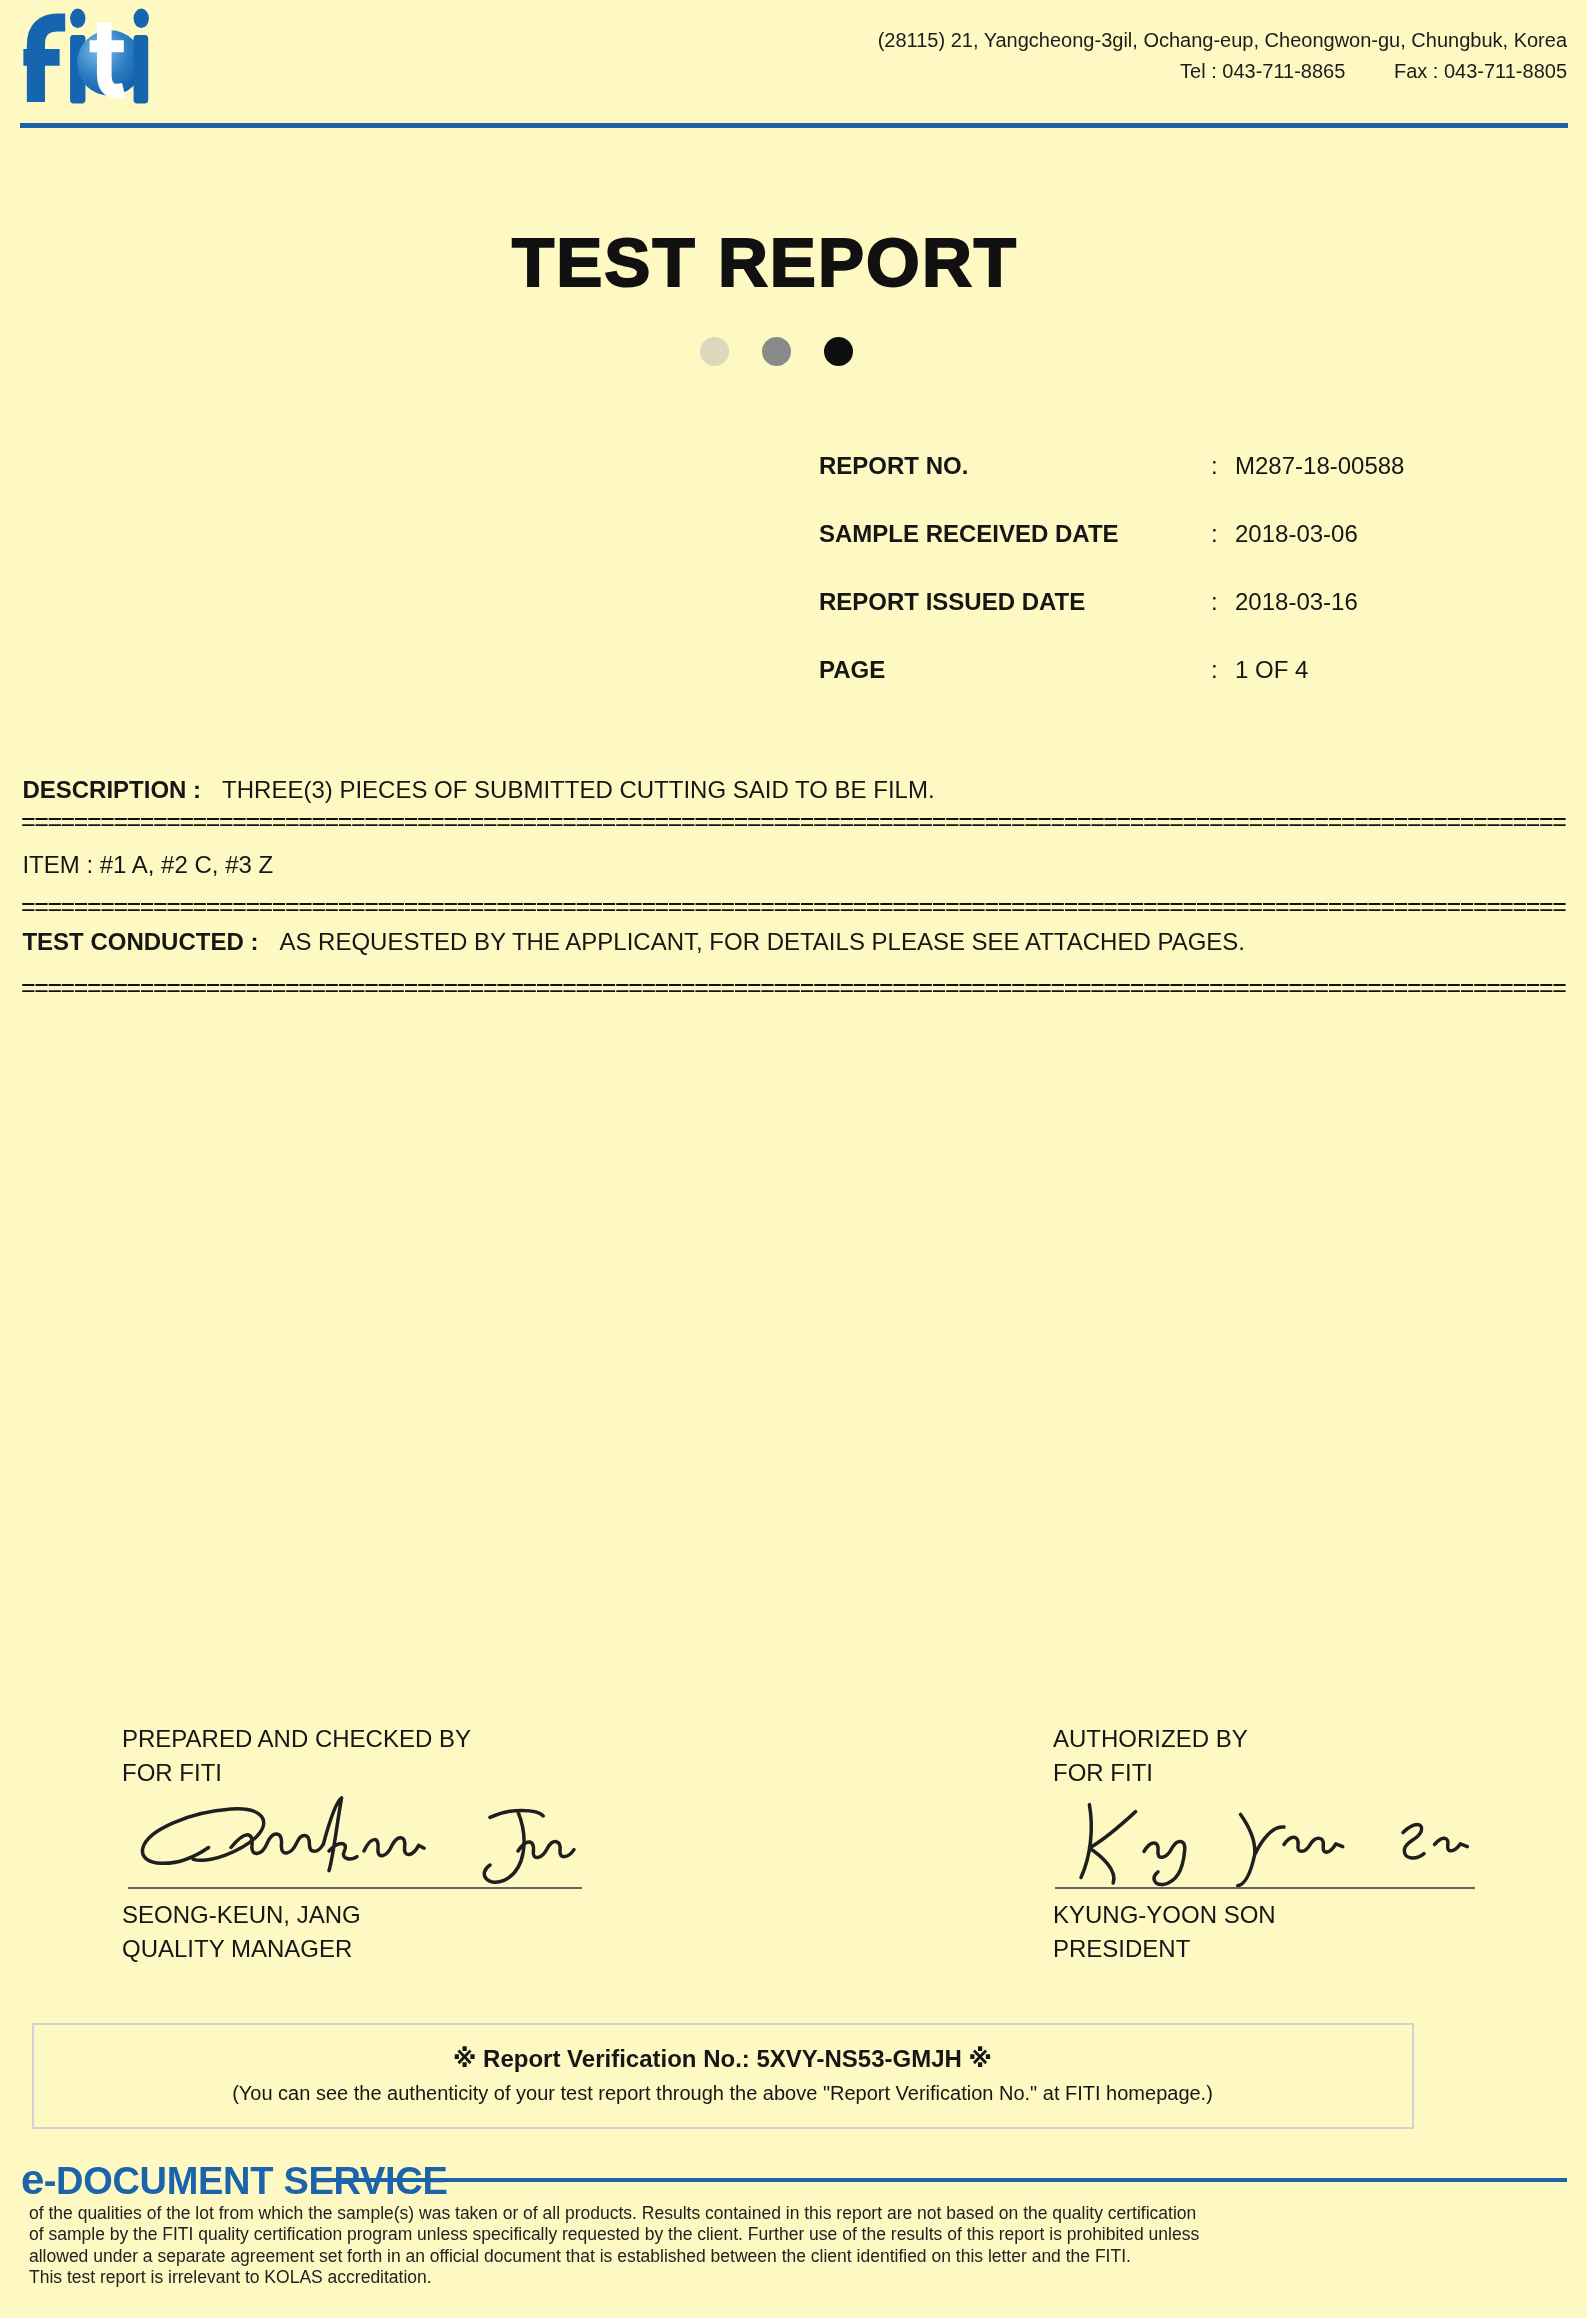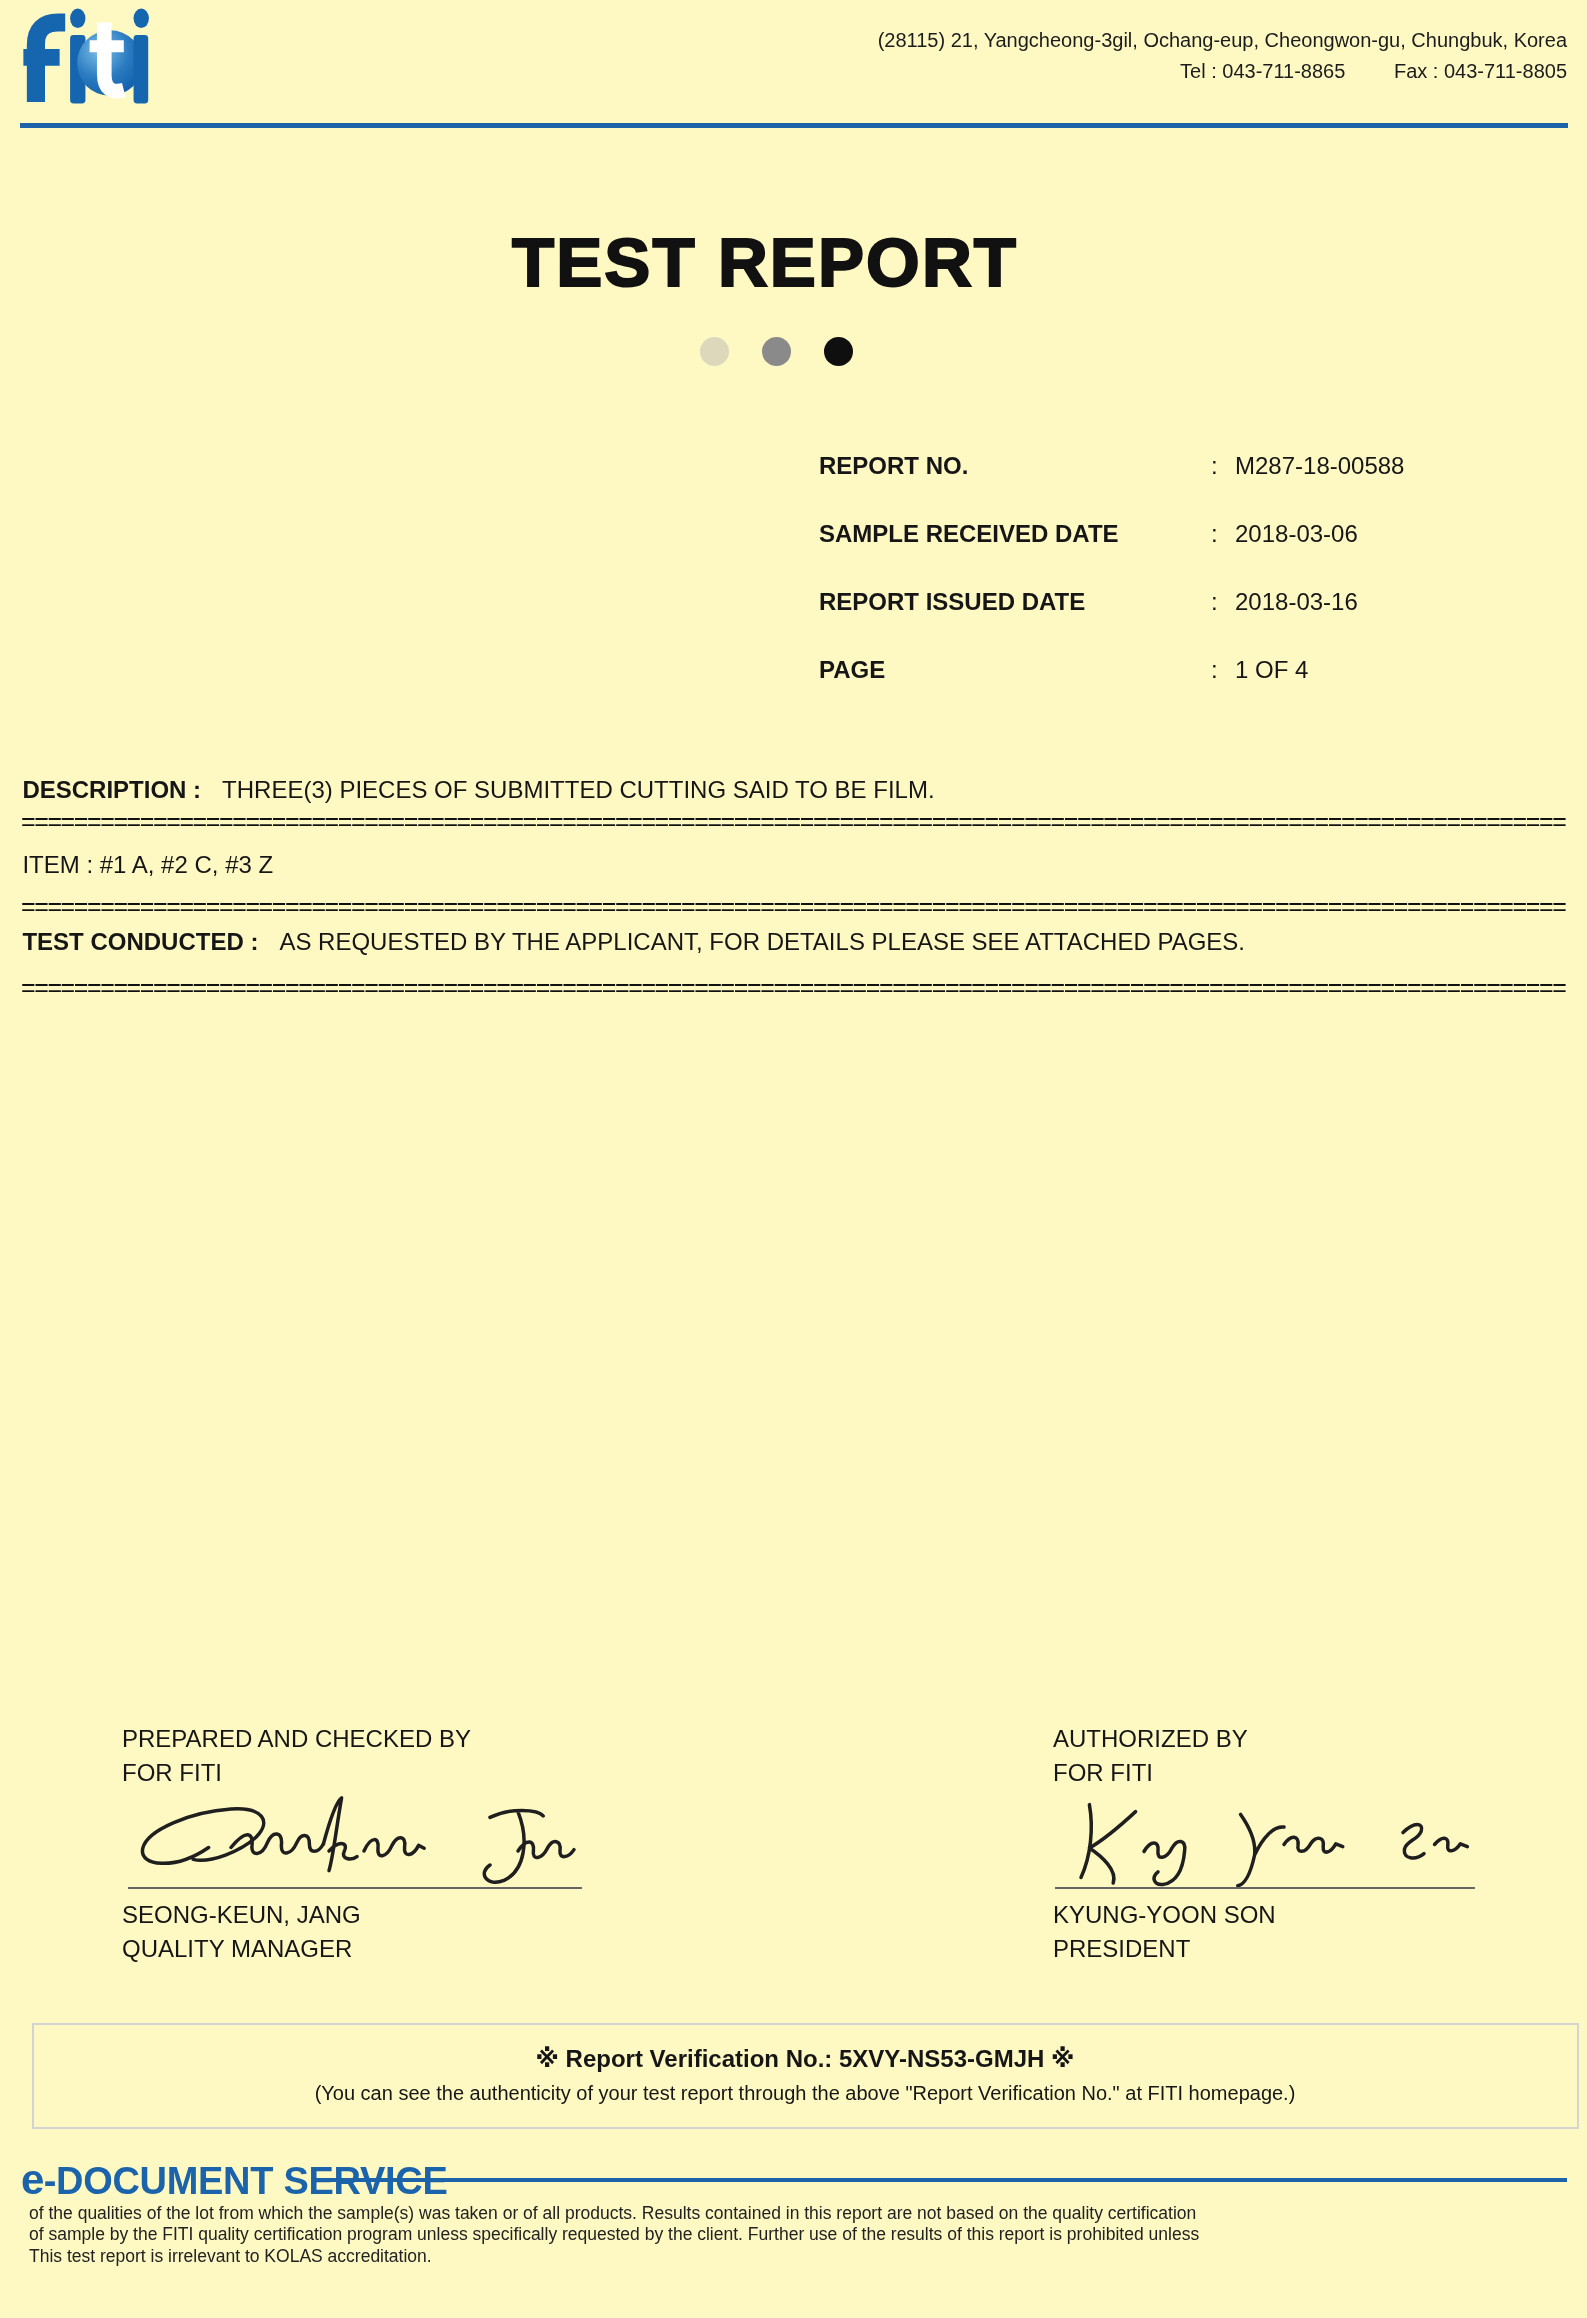--- a/index.html
+++ b/index.html
@@ -34,21 +34,21 @@
   .sep { left:21px; width:1545px; font-size:25px; letter-spacing:-1.4px; line-height:29px;
          white-space:nowrap; overflow:hidden; color:#111; }
 
   
   .sig-title { font-size:24px; line-height:34px; }
   .sig-rule { height:2.1px; background:#666; }
   .sig-name { font-size:24px; line-height:34px; }
   .sig-svg path { fill:none; stroke:#1f1f1f; stroke-width:5; stroke-linecap:round; stroke-linejoin:round; }
 
   
-  .verify { left:31.5px; top:2023px; width:1547px; height:106px; border:2.1px solid #d3d3d3;
+  .verify { left:31.5px; top:2023px; width:1382px; height:106px; border:2.1px solid #d3d3d3;
             text-align:center; box-sizing:border-box; }
   .verify .main { margin-top:19.6px; font-size:24px; font-weight:bold; }
   .verify .sub  { margin-top:9.8px; font-size:20px; }
 
   
   .edoc { left:21px; top:2156px; display:flex; align-items:baseline; color:#1b63ab; font-weight:bold; }
   .edoc .e { font-size:42px; letter-spacing:-0.7px; }
   .edoc .rest { font-size:38px; letter-spacing:-0.3px; }
   .edoc-rule { left:318px; top:2178px; width:1249px; height:4.2px; background:#1c63a9; }
   .disclaimer { left:29px; top:2203px; font-size:17.5px; line-height:21.3px; color:#222; white-space:nowrap; }
@@ -174,17 +174,18 @@
 
   <div class="abs edoc">
     <span class="e">e</span>
     <span class="rest">-DOCUMENT SERVICE</span>
   </div>
   <div class="abs edoc-rule"></div>
 
   <div class="abs disclaimer">
     <div>of the qualities of the lot from which the sample(s) was taken or of all products. Results contained in this report are not based on the quality certification</div>
     <div>of sample by the FITI quality certification program unless specifically requested by the client. Further use of the results of this report is prohibited unless</div>
+    <div>allowed under a separate agreement set forth in an official document that is established between the client identified on this letter and the FITI.</div>
     <div>This test report is irrelevant to KOLAS accreditation.</div>
   </div>
 
 </div>
 
 
 </body></html>

